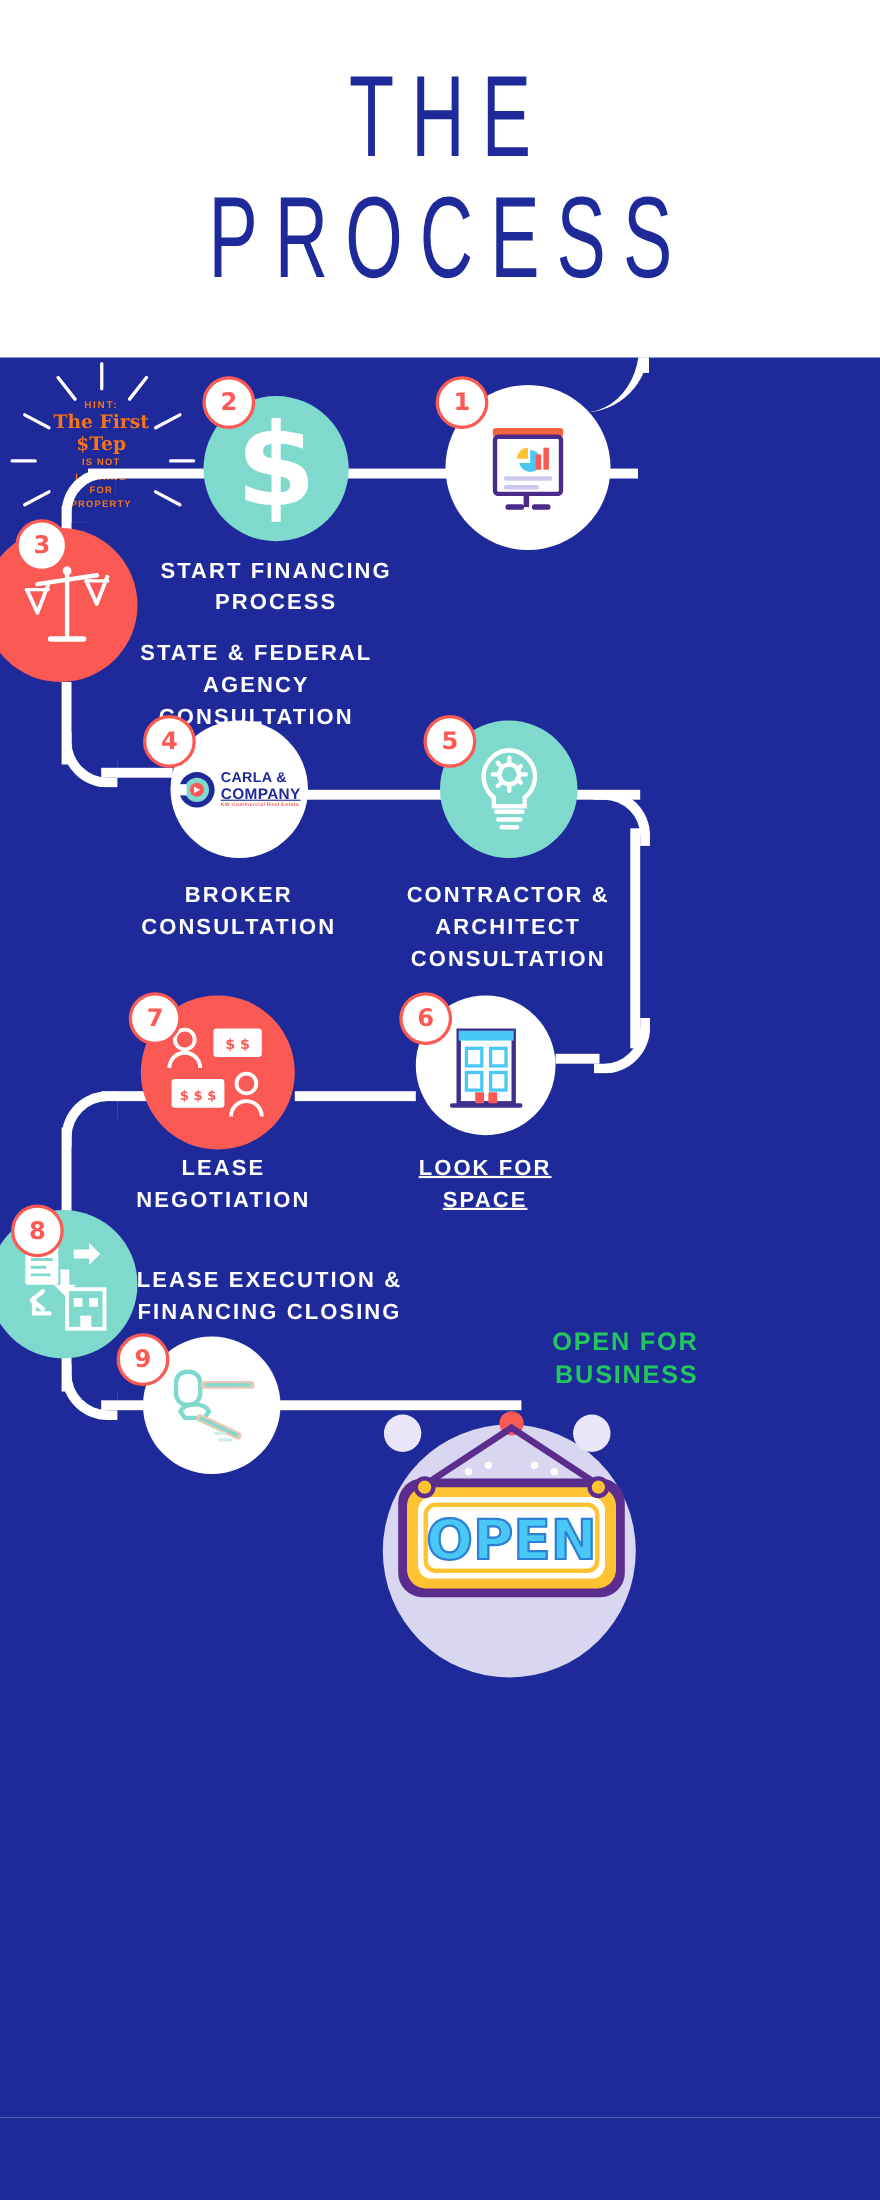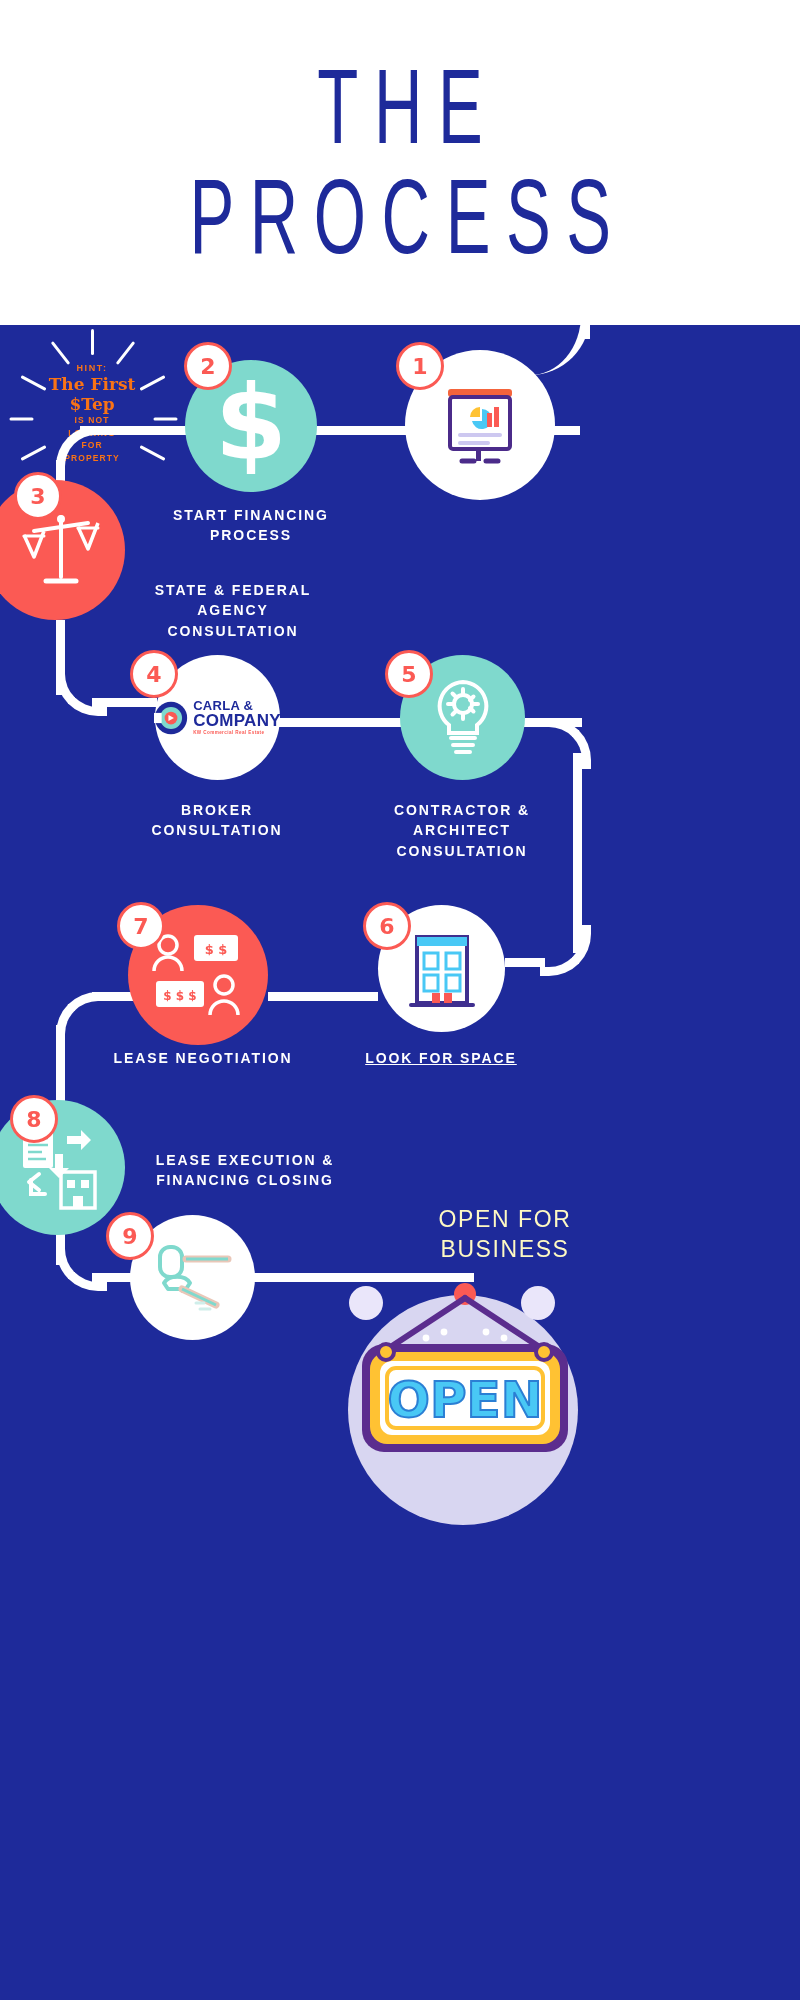--- a/index.html
+++ b/index.html
@@ -65,34 +65,34 @@
     position:absolute;width:42px;height:42px;border-radius:50%;
     background:#ffffff;border:3px solid #fb5a54;
     color:#fb5a54;font-weight:700;font-size:22px;
     display:flex;align-items:center;justify-content:center;
     z-index:40;
     font-family:"DejaVu Sans",sans-serif;
   }
 
   .caption{
     position:absolute;color:#ffffff;text-align:center;
-    font-weight:700;font-size:14px;letter-spacing:1.9px;line-height:1.45;
+    font-weight:700;font-size:20px;letter-spacing:1.9px;line-height:1.45;
     z-index:30;
   }
 
   .bullets{
     position:absolute;color:#ffffff;
     font-weight:700;font-size:14.5px;letter-spacing:1.9px;line-height:1.6;
     z-index:30;margin:0;padding-left:18px;
   }
   .bullets li{list-style:disc;}
 
   .open-title{
-    position:absolute;color:#fef9c3;text-align:center;
-    font-weight:400;font-size:23px;letter-spacing:1.6px;line-height:1.3;z-index:30;
+    position:absolute;color:#22c55e;text-align:right;
+    font-weight:700;font-size:23px;letter-spacing:1.6px;line-height:1.3;z-index:30;
   }
 
   .deco{position:absolute;border-radius:50%;background:#e3dff5;}
   .deco.sm{background:#eae6fa;}
 
   
   .footer-band{position:absolute;left:0;top:1925px;width:800px;height:75px;background:#1e2a9a;}
   .footer-card{
     position:absolute;left:8px;top:1945px;width:232px;height:55px;background:#ffffff;
     display:flex;align-items:center;gap:8px;padding-left:8px;box-sizing:border-box;
@@ -219,21 +219,21 @@
       <div style="display:flex;align-items:center;gap:5px;">
         <svg width="34" height="34" viewBox="0 0 40 40">
           <circle cx="20" cy="20" r="19" fill="#1e2a9a"></circle>
           <circle cx="20" cy="20" r="13" fill="#7fd9cd"></circle>
           <circle cx="20" cy="20" r="7.5" fill="#fb5a54"></circle>
           <path d="M17 16.5 L23.5 20 L17 23.5 z" fill="#ffffff"></path>
           <rect x="0" y="14" width="9" height="12" fill="#ffffff"></rect>
         </svg>
         <div style="line-height:1.02;">
           <div style="color:#1e2a9a;font-weight:700;font-size:13px;letter-spacing:0.3px;">CARLA &amp;</div>
-          <div style="color:#1e2a9a;font-weight:700;font-size:17px;letter-spacing:0.3px;">COMPANY</div>
+          <div style="color:#1e2a9a;font-weight:700;font-size:14px;letter-spacing:0.3px;text-decoration:underline;">COMPANY</div>
           <div style="color:#fb5a54;font-weight:700;font-size:4.6px;letter-spacing:0.4px;margin-top:2px;">KW Commercial Real Estate</div>
         </div>
       </div>
     </div>
     <div class="badge" style="left:130px;top:325px;">4</div>
     <div class="caption" style="left:117px;top:475px;width:200px;">
       <div>BROKER</div>
       <div>CONSULTATION</div>
     </div>
 

